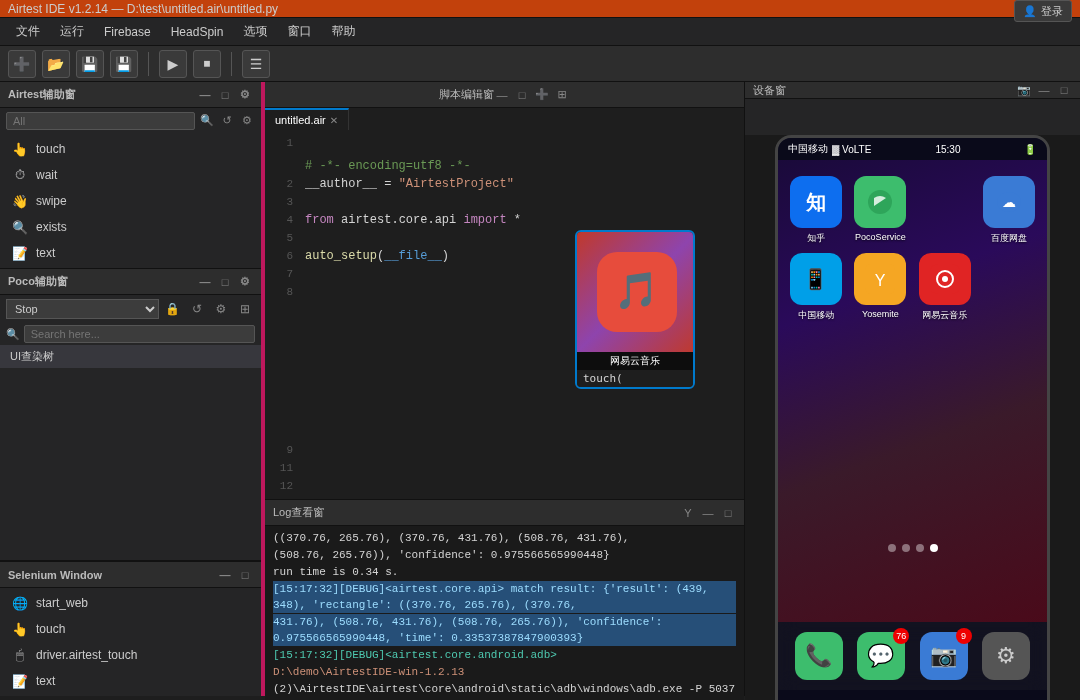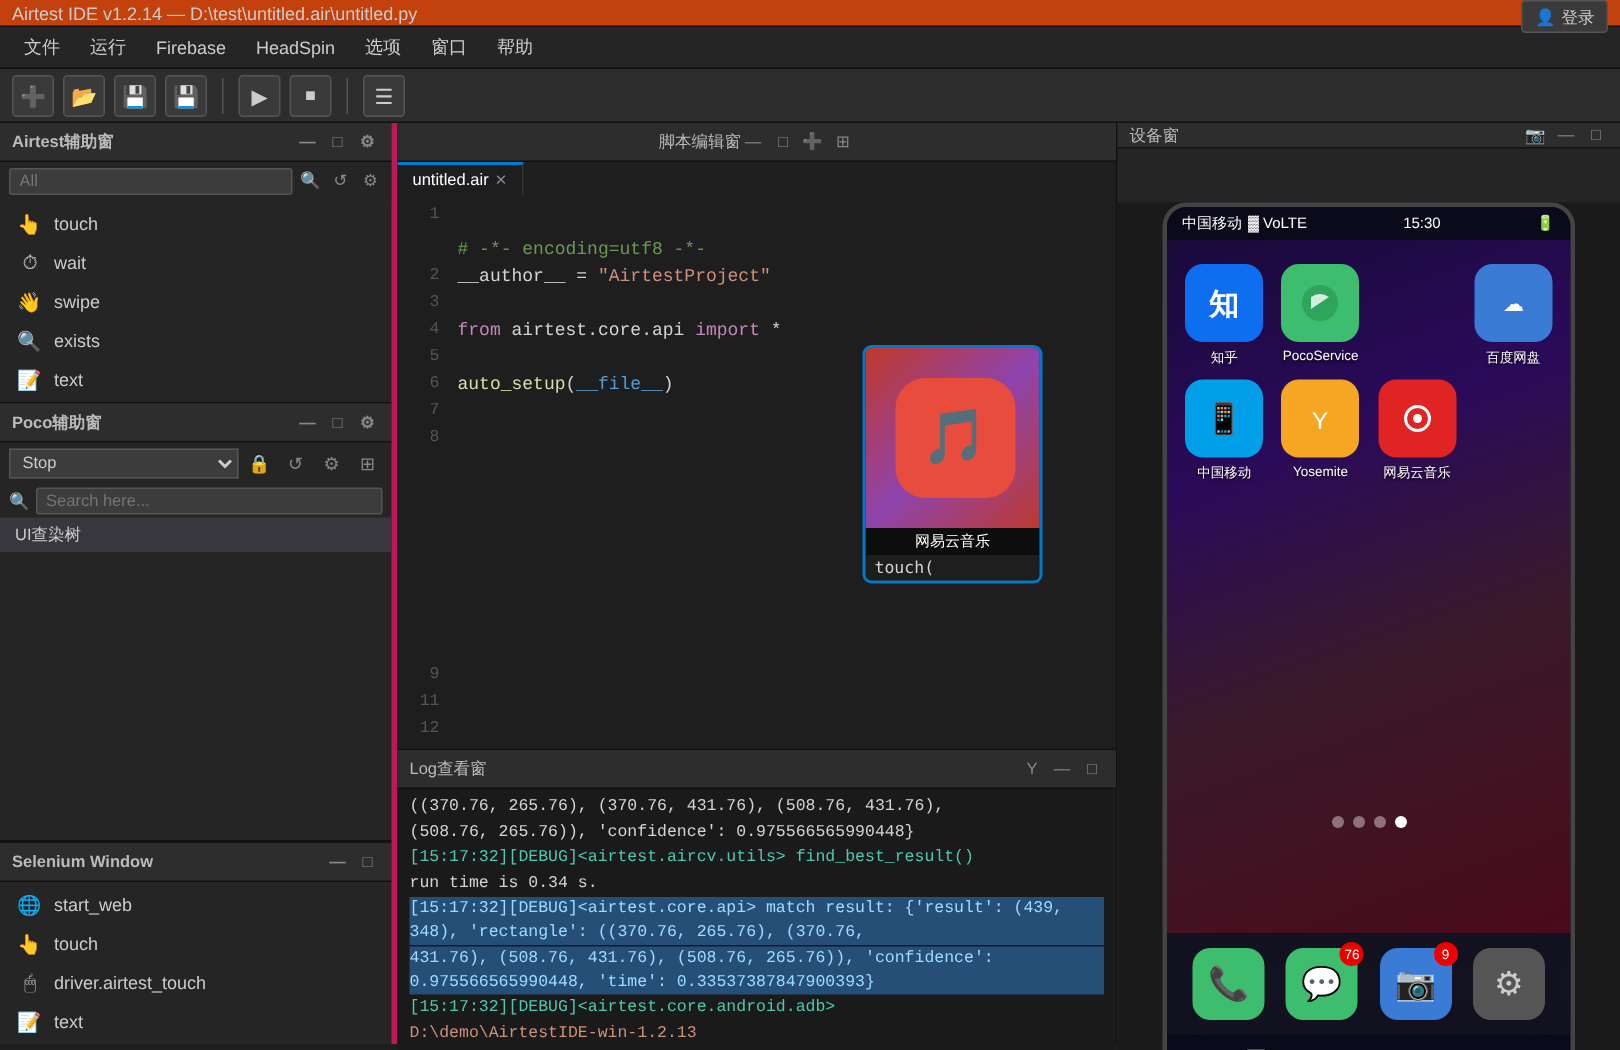--- a/index.html
+++ b/index.html
@@ -774,21 +774,20 @@
         <span>Log查看窗</span>
         <div style="display:flex;gap:4px;">
           <span class="panel-ctrl-btn">Y</span>
           <span class="panel-ctrl-btn">—</span>
           <span class="panel-ctrl-btn">□</span>
         </div>
       </div>
       <div id="log-content">
         <div class="log-line">((370.76, 265.76), (370.76, 431.76), (508.76, 431.76),</div>
         <div class="log-line">(508.76, 265.76)), 'confidence': 0.975566565990448}</div>
-        <div class="log-line log-debug">[15:17:32][DEBUG]&lt;airtest.aircv.utils&gt; find_best_result()</div>
         <div class="log-line">run time is 0.34 s.</div>
         <div class="log-line log-highlight">[15:17:32][DEBUG]&lt;airtest.core.api&gt; match result: {'result': (439, 348), 'rectangle': ((370.76, 265.76), (370.76,</div>
         <div class="log-line log-highlight">431.76), (508.76, 431.76), (508.76, 265.76)), 'confidence': 0.975566565990448, 'time': 0.33537387847900393}</div>
         <div class="log-line log-debug">[15:17:32][DEBUG]&lt;airtest.core.android.adb&gt;</div>
         <div class="log-line log-path">D:\demo\AirtestIDE-win-1.2.13</div>
         <div class="log-line">(2)\AirtestIDE\airtest\core\android\static\adb\windows\adb.exe -P 5037 -s PFT4PBLF75GQHYBM shell getprop</div>
 
       </div>
     </div>
 

